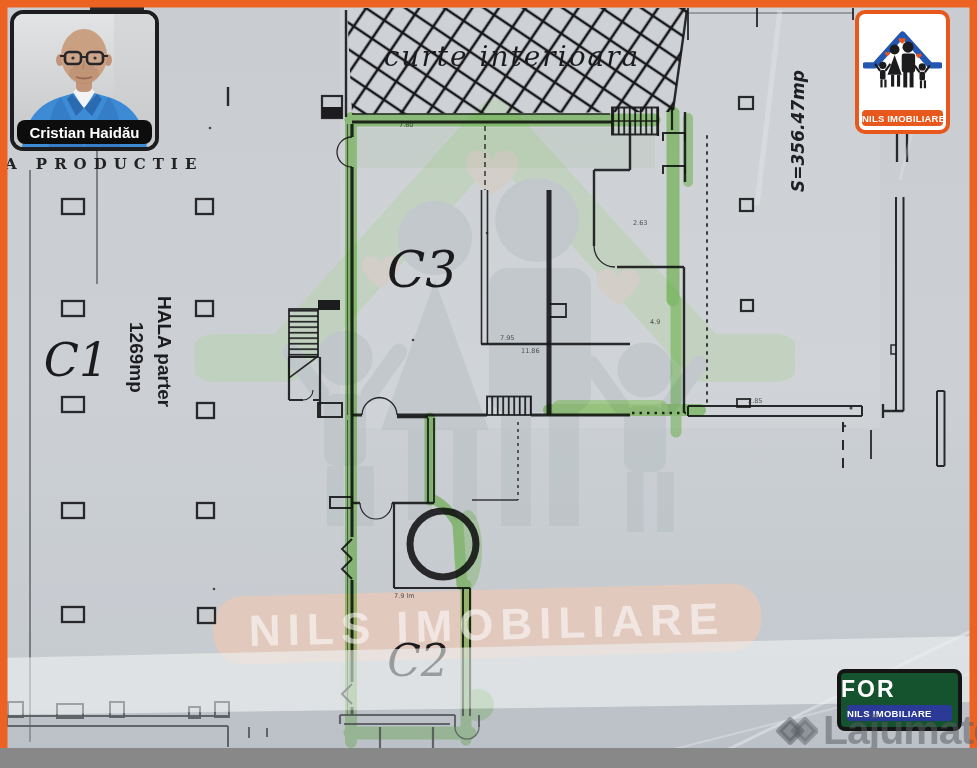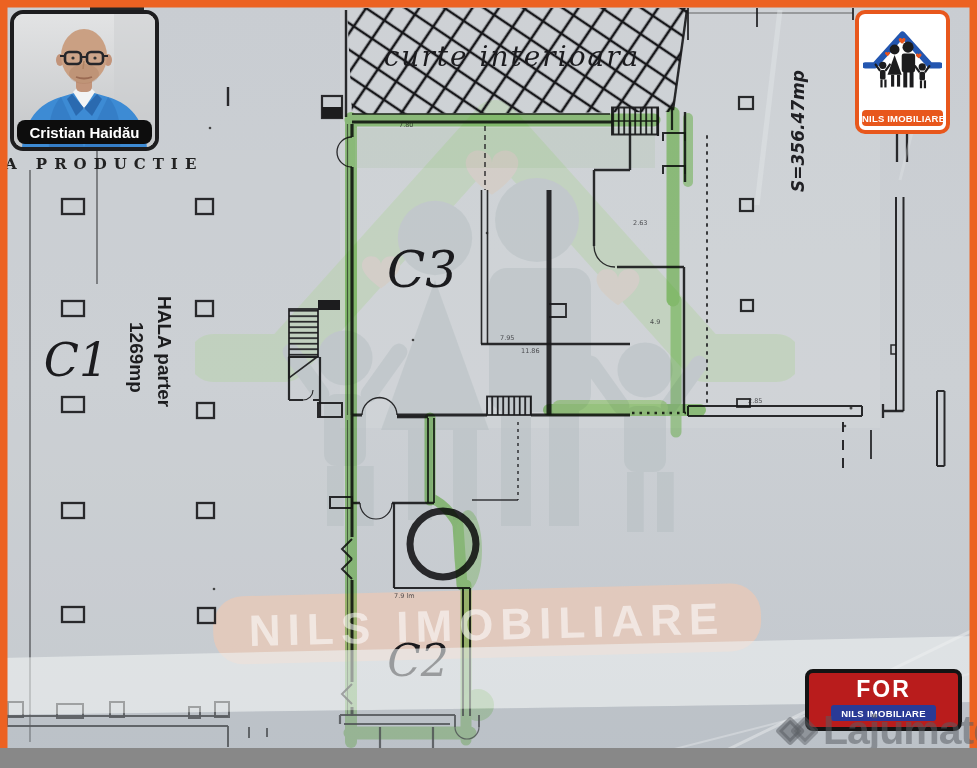--- a/index.html
+++ b/index.html
@@ -20,22 +20,22 @@
 
   
   .nils-logo{position:absolute;right:27px;top:10px;width:87px;height:116px;background:#fff;
     border:4px solid #e8571c;border-radius:10px;}
   .nils-logo svg{display:block;width:79px;height:86px;margin:2px auto 0;}
   .nils-banner{position:absolute;left:3px;right:3px;bottom:4px;background:#e8571c;color:#fff;
     border-radius:4px;font-size:9.5px;font-weight:bold;text-align:center;padding:2.5px 0;
     letter-spacing:.2px;white-space:nowrap;}
 
   
-  .rent-badge{position:absolute;right:15px;bottom:17px;width:117px;background:#b91c1c;
-    border:4px solid #141414;border-radius:8px;text-align:center;padding:5px 16px 6px;}
+  .rent-badge{position:absolute;right:15px;bottom:17px;width:117px;background:#14532d;
+    border:4px solid #141414;border-radius:8px;padding:5px 0 6px;}
   .rent-l1{color:#fff;font-weight:800;font-size:23px;letter-spacing:2px;line-height:1;}
   .rent-l2{color:#fff;font-weight:800;font-size:37px;letter-spacing:1px;line-height:.95;}
   .rent-bar{margin:4px 6px 0;background:#2a3a96;color:#fff;font-size:9.5px;font-weight:700;
     padding:2.5px 0;border-radius:3px;letter-spacing:.3px;white-space:nowrap;}
 
   
   .ljm{position:absolute;left:766px;top:710px;display:flex;align-items:center;gap:5px;
     color:rgba(88,92,98,.52);z-index:30;pointer-events:none;}
   .ljm-text{font-size:41px;font-weight:bold;letter-spacing:-1px;line-height:1;}
 </style>

